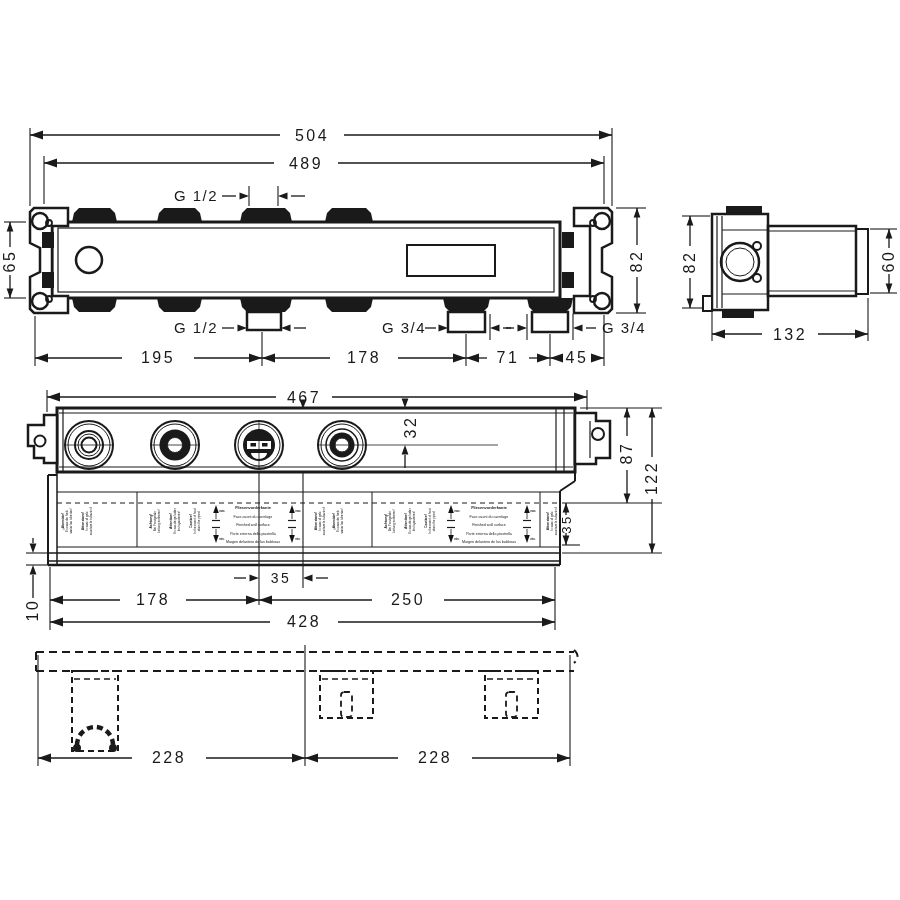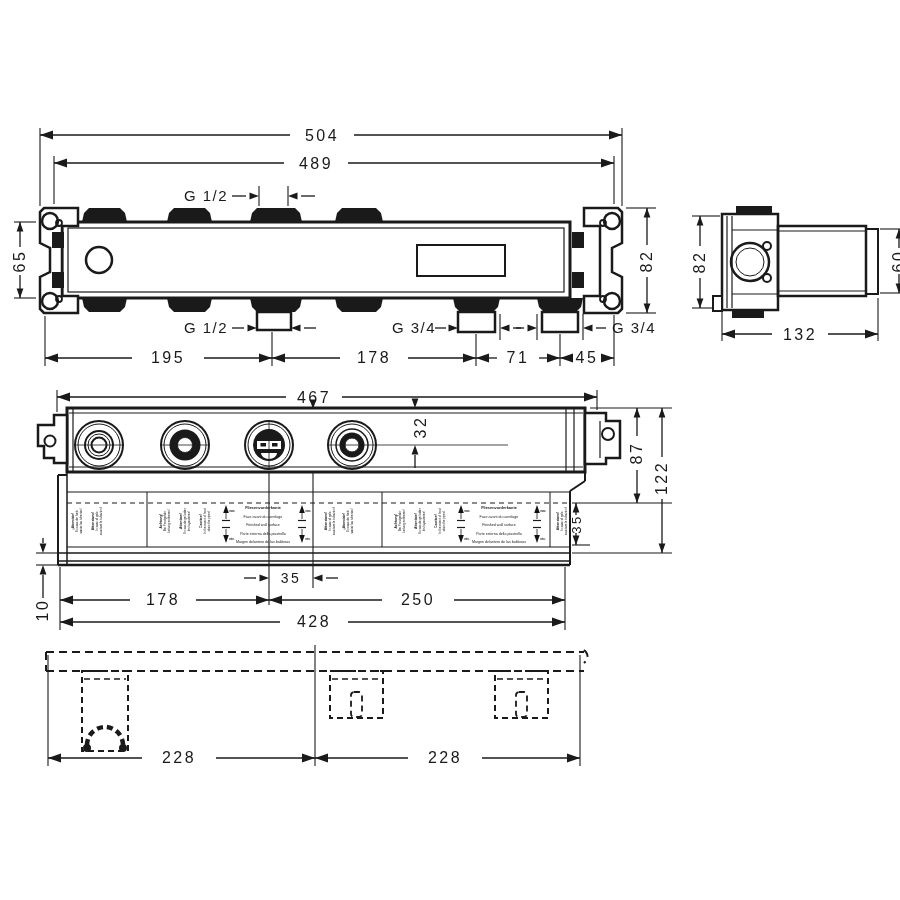--- a/index.html
+++ b/index.html
@@ -1,16 +1,16 @@
 <!DOCTYPE html>
 <html><head>
 <meta charset="utf-8">
 <style>
   html,body{margin:0;padding:0;background:#ffffff;}
-  .stage{width:728px;height:900px;background:#fff;position:relative;font-family:"Liberation Sans",sans-serif;padding-left:10px;}
+  .stage{width:728px;height:900px;background:#fff;position:relative;font-family:"Liberation Sans",sans-serif;}
   svg{display:block;}
   line,path.ln,rect.ln,circle.ln,polyline.ln{stroke:#1a1a1a;fill:none;}
   .s3{stroke-width:3;} .s25{stroke-width:2.5;} .s2{stroke-width:2;} .s18{stroke-width:1.8;}
   .s15{stroke-width:1.5;} .s12{stroke-width:1.2;} .s1{stroke-width:1;} .s08{stroke-width:0.8;}
   .dimln{stroke:#1a1a1a;stroke-width:1.3;fill:none;}
   .extln{stroke:#1a1a1a;stroke-width:1.1;fill:none;}
   .dash{stroke-dasharray:8 5;}
   .dashS{stroke-dasharray:5 4;}
   .dashT{stroke-dasharray:6 4;}
   text{fill:#1a1a1a;font-family:"Liberation Sans",sans-serif;}

